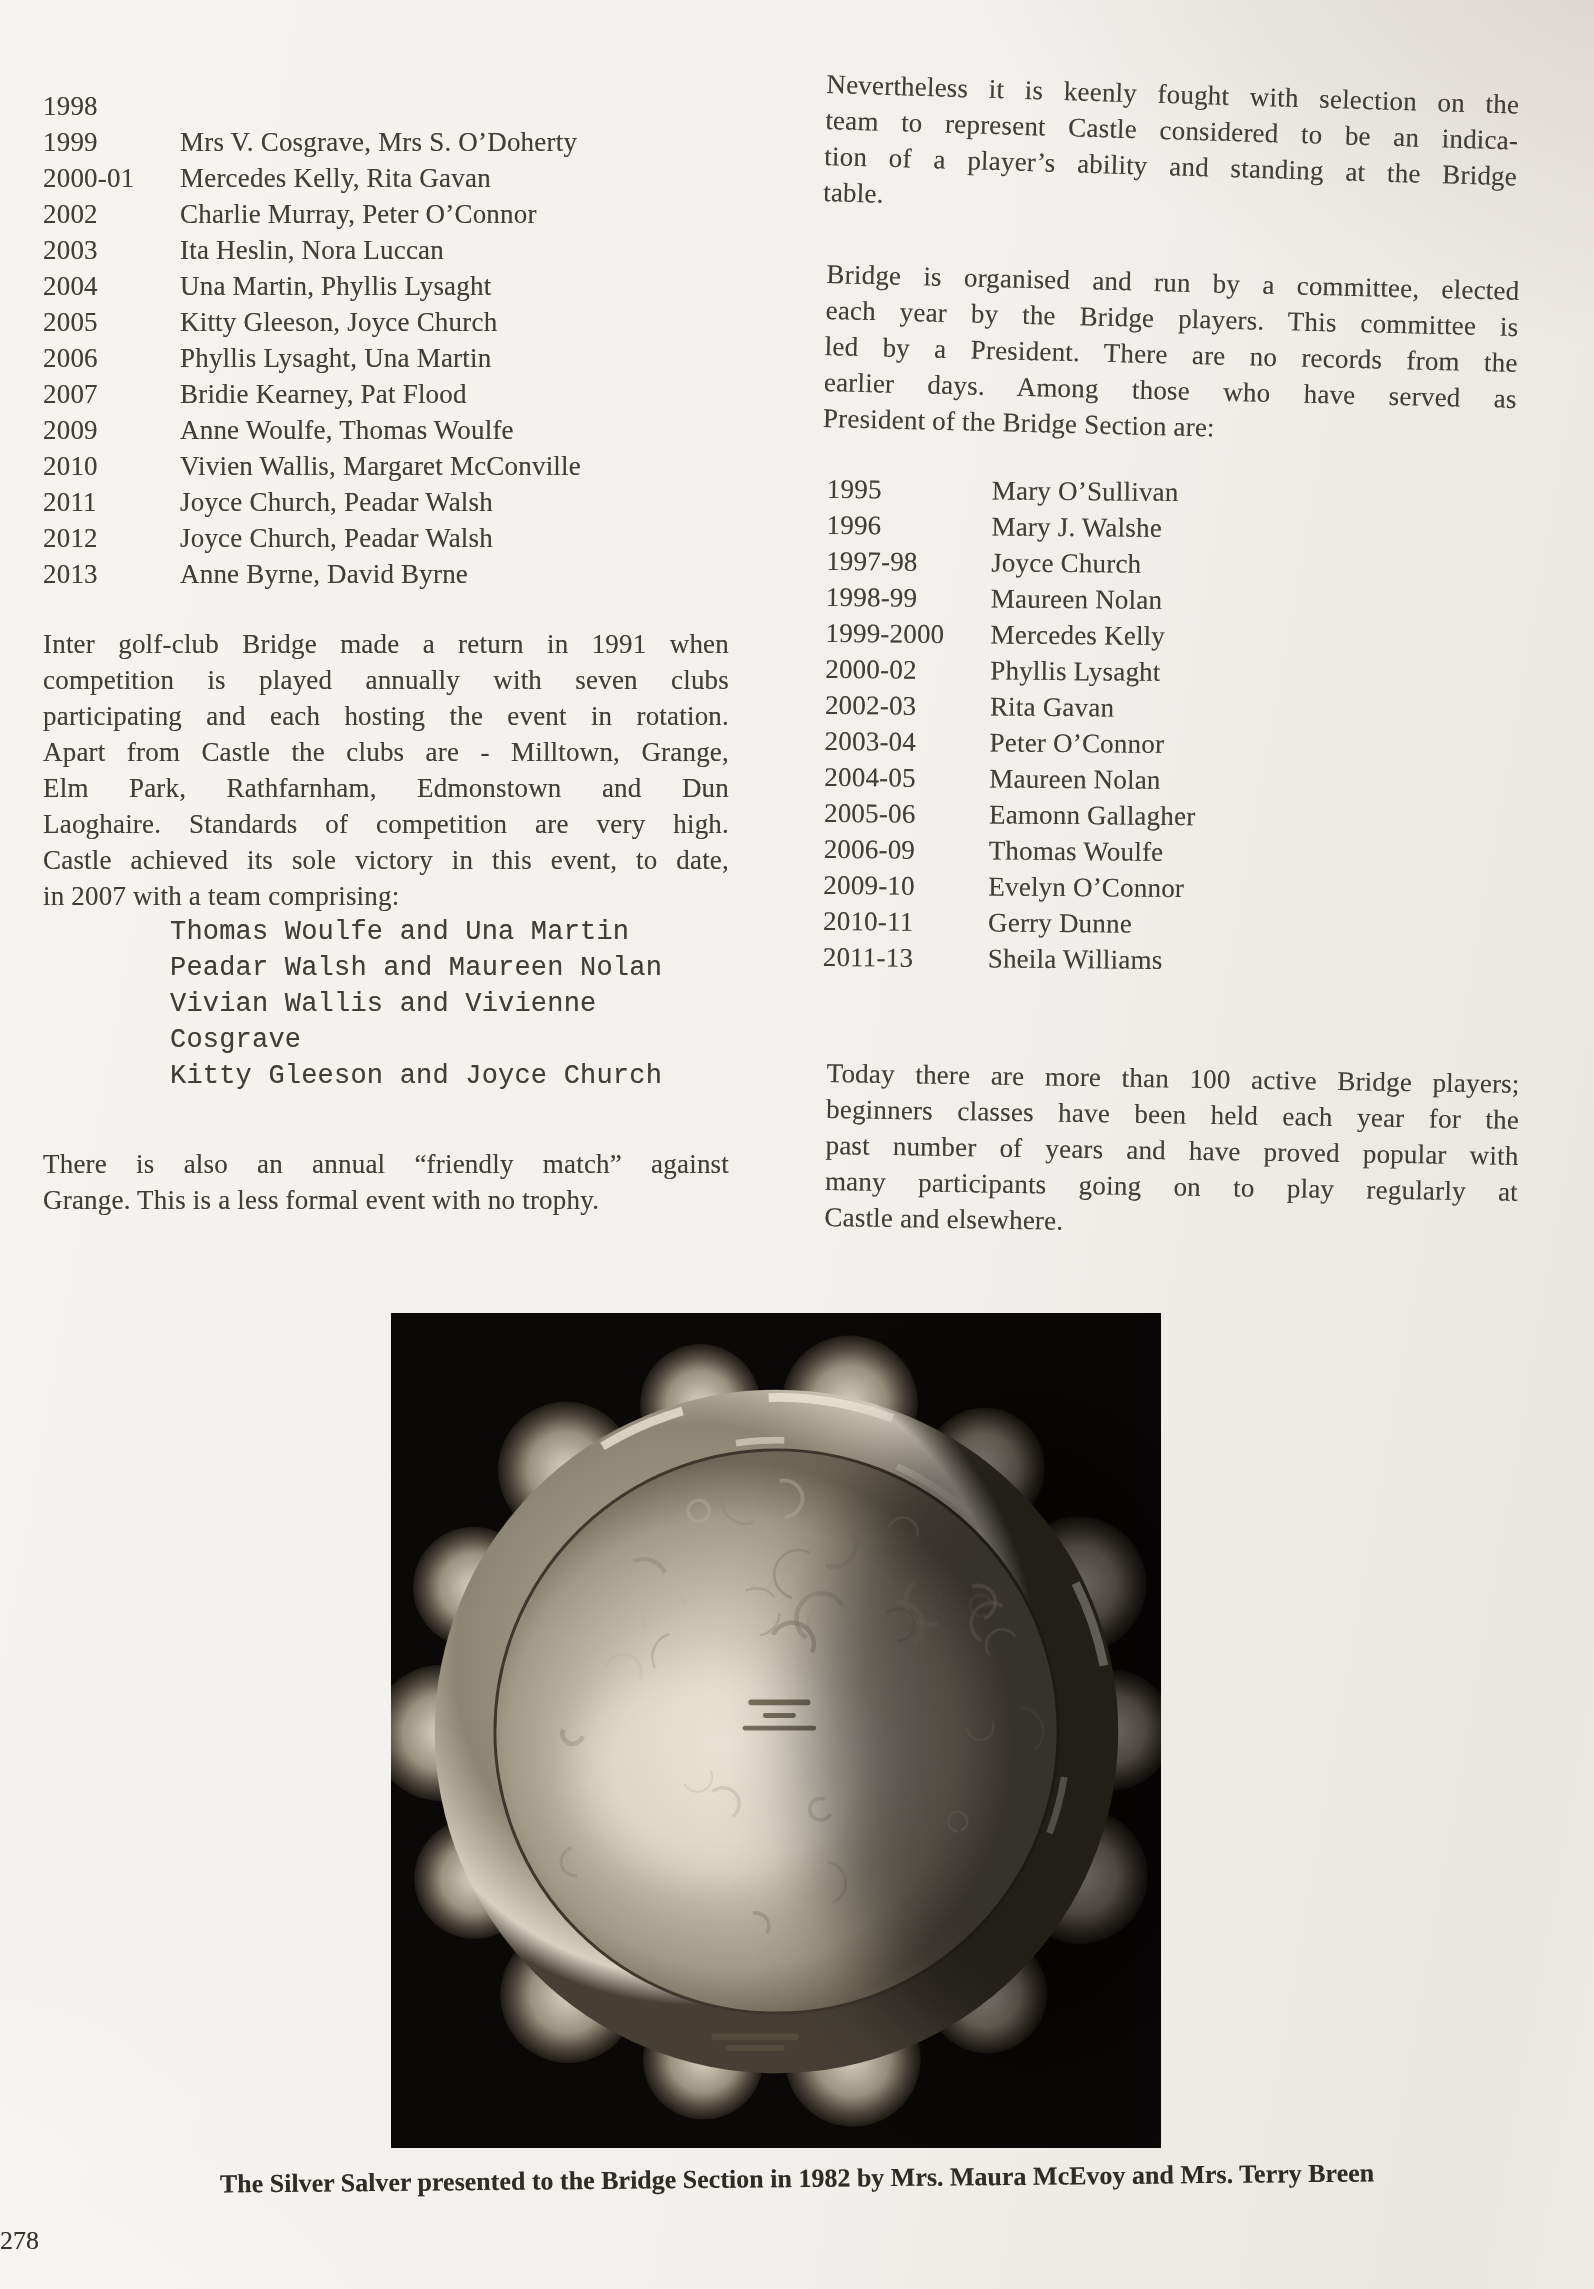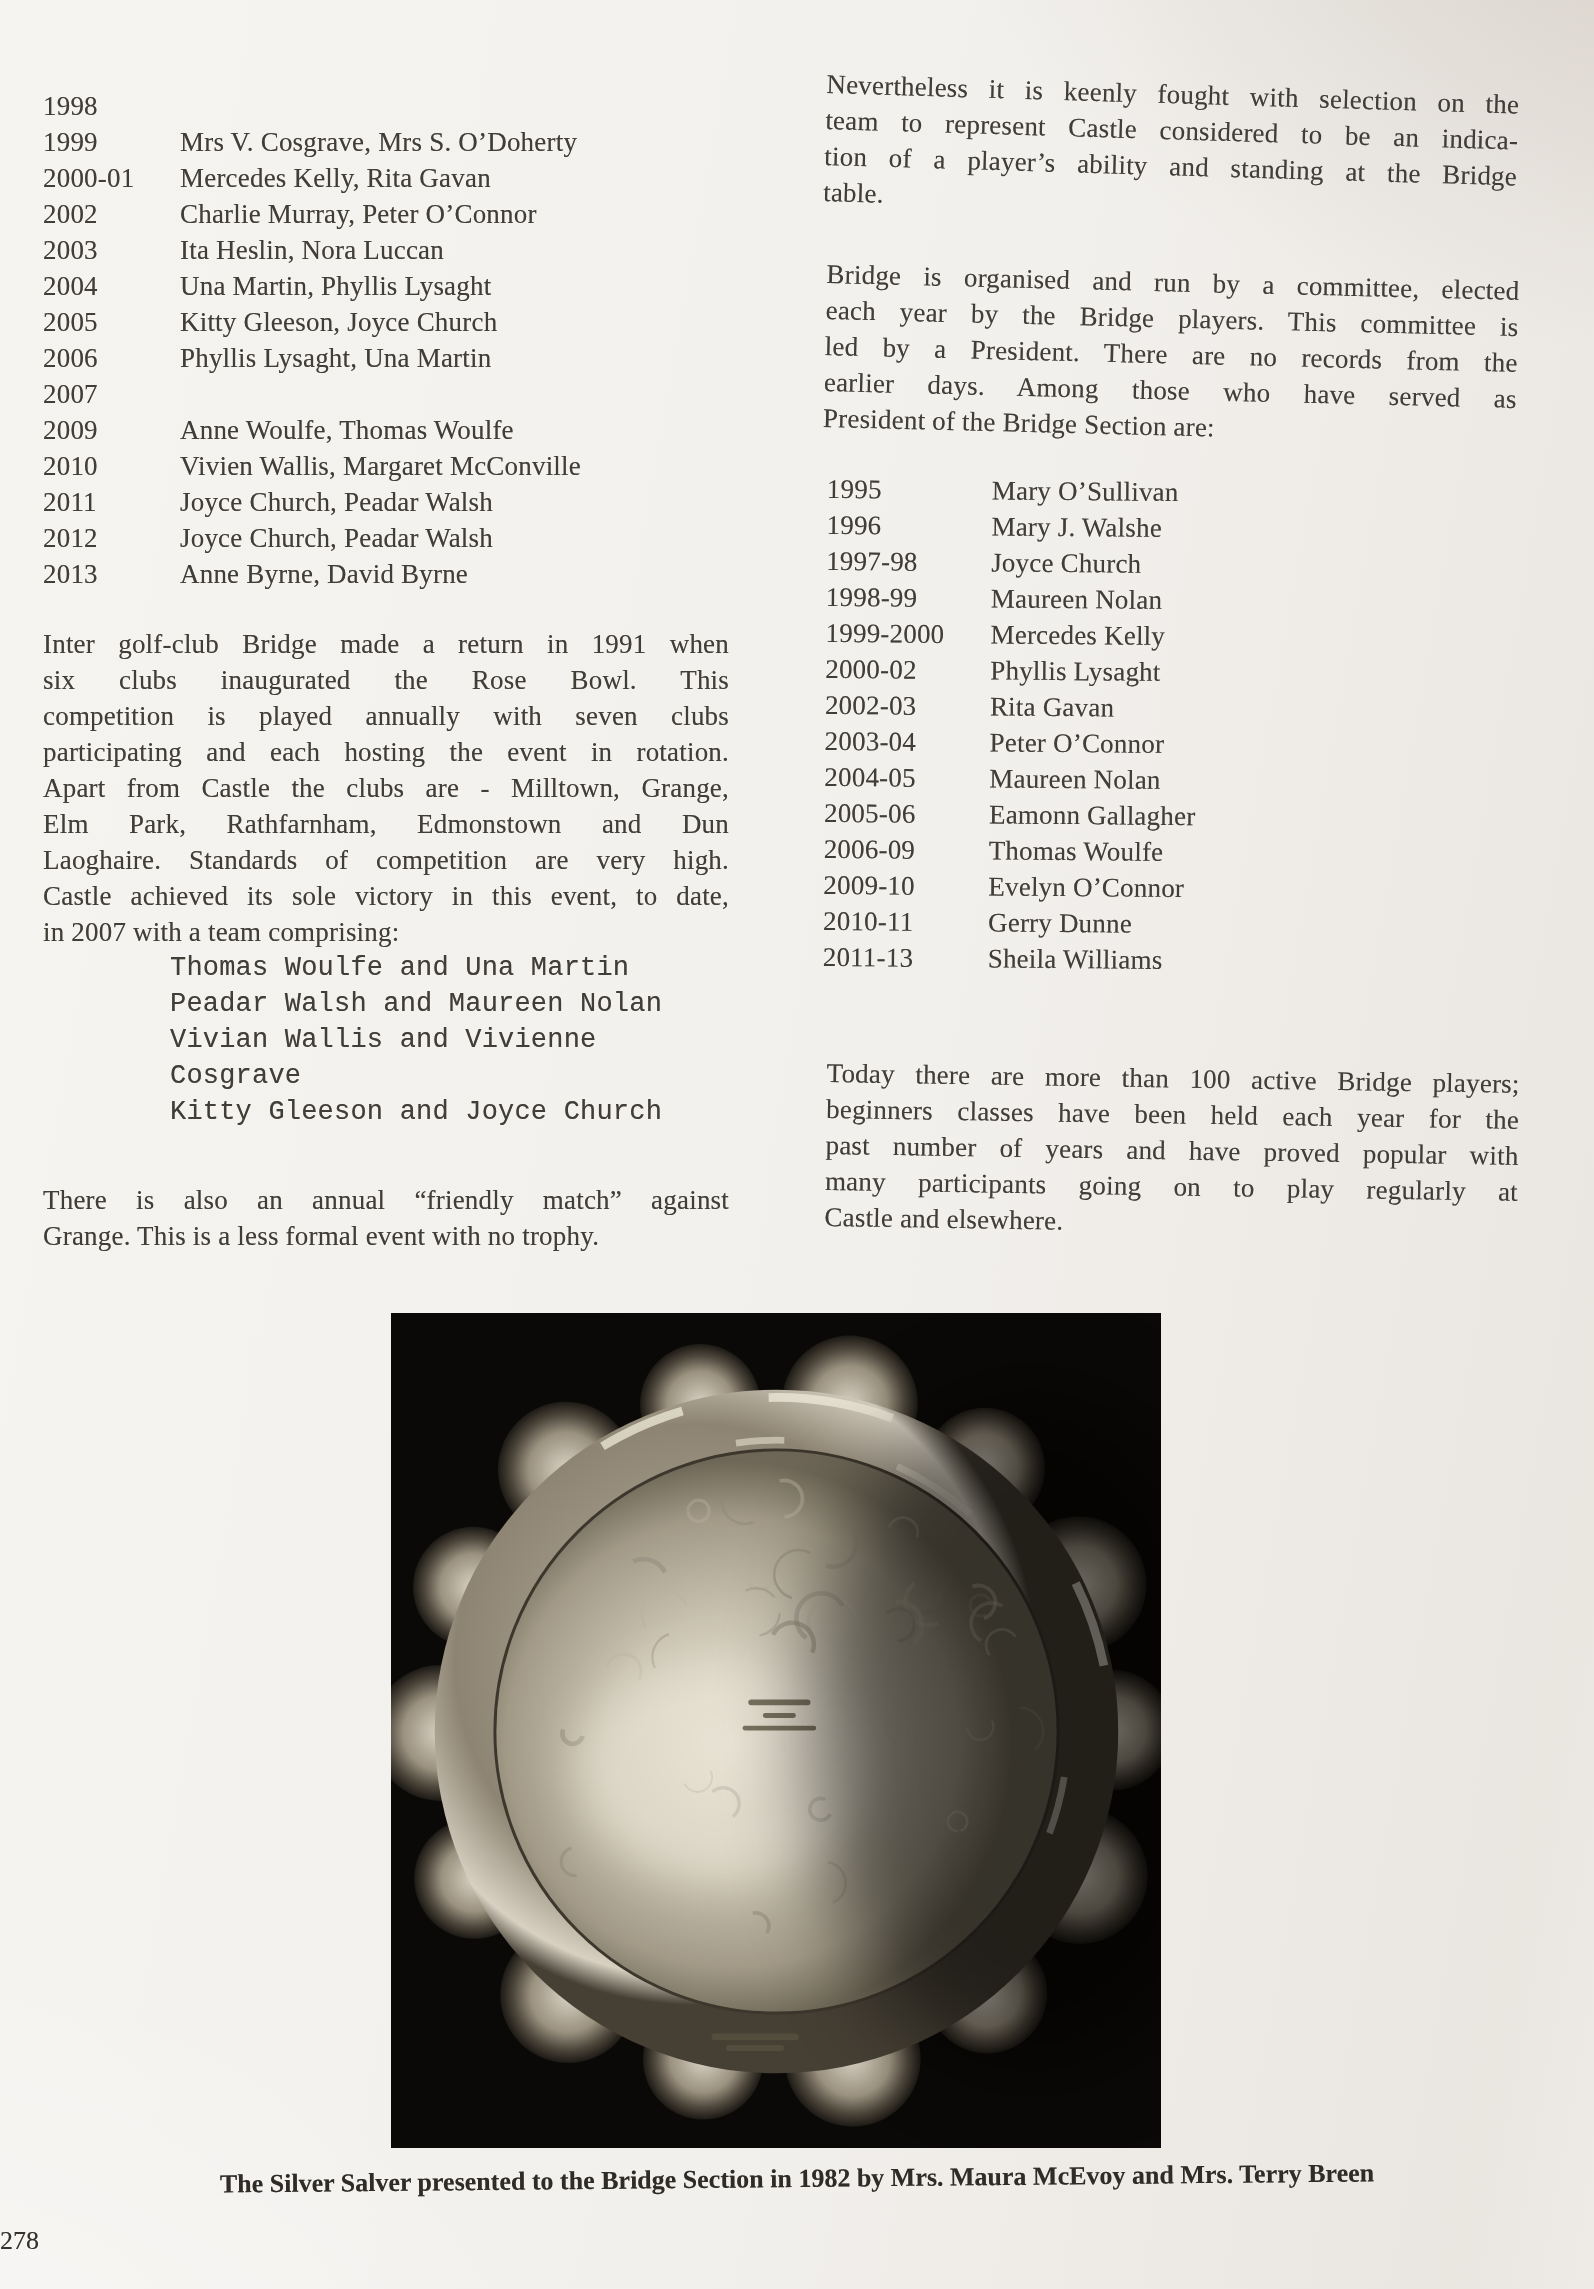--- a/index.html
+++ b/index.html
@@ -74,20 +74,21 @@
       <div class="lrow">
         <span class="k">2005</span>
         <span class="v">Kitty Gleeson, Joyce Church</span>
       </div>
       <div class="lrow">
         <span class="k">2006</span>
         <span class="v">Phyllis Lysaght, Una Martin</span>
       </div>
       <div class="lrow">
         <span class="k">2007</span>
+        <span class="v">Bridie Kearney, Pat Flood</span>
       </div>
       <div class="lrow">
         <span class="k">2009</span>
         <span class="v">Anne Woulfe, Thomas Woulfe</span>
       </div>
       <div class="lrow">
         <span class="k">2010</span>
         <span class="v">Vivien Wallis, Margaret McConville</span>
       </div>
       <div class="lrow">
@@ -98,21 +99,20 @@
         <span class="k">2012</span>
         <span class="v">Joyce Church, Peadar Walsh</span>
       </div>
       <div class="lrow">
         <span class="k">2013</span>
         <span class="v">Anne Byrne, David Byrne</span>
       </div>
     </div>
   <div class="para" id="para-rosebowl">
       <div class="tline">Inter golf-club Bridge made a return in 1991 when</div>
-      <div class="tline">six clubs inaugurated the Rose Bowl.  This</div>
       <div class="tline">competition is played annually with seven clubs</div>
       <div class="tline">participating and each hosting the event in rotation.</div>
       <div class="tline">Apart from Castle the clubs are - Milltown, Grange,</div>
       <div class="tline">Elm Park, Rathfarnham, Edmonstown and Dun</div>
       <div class="tline">Laoghaire. Standards of competition are very high.</div>
       <div class="tline">Castle achieved its sole victory in this event, to date,</div>
       <div class="tline">in 2007 with a team comprising:</div>
     </div>
   <div class="team">
       <div class="tline">Thomas Woulfe and Una Martin</div>

